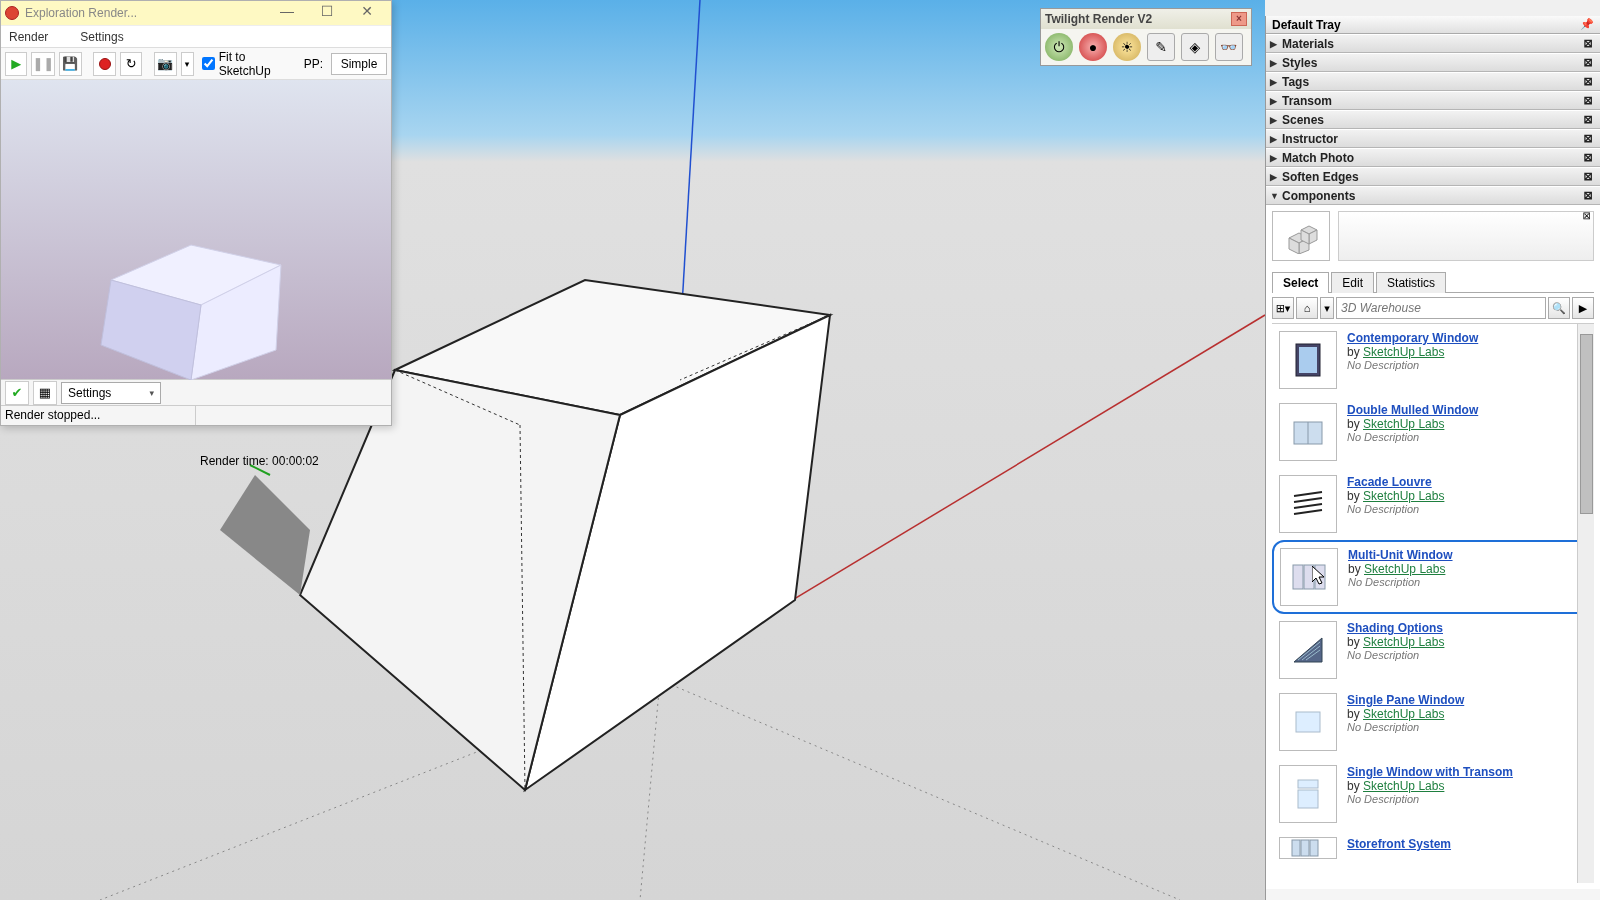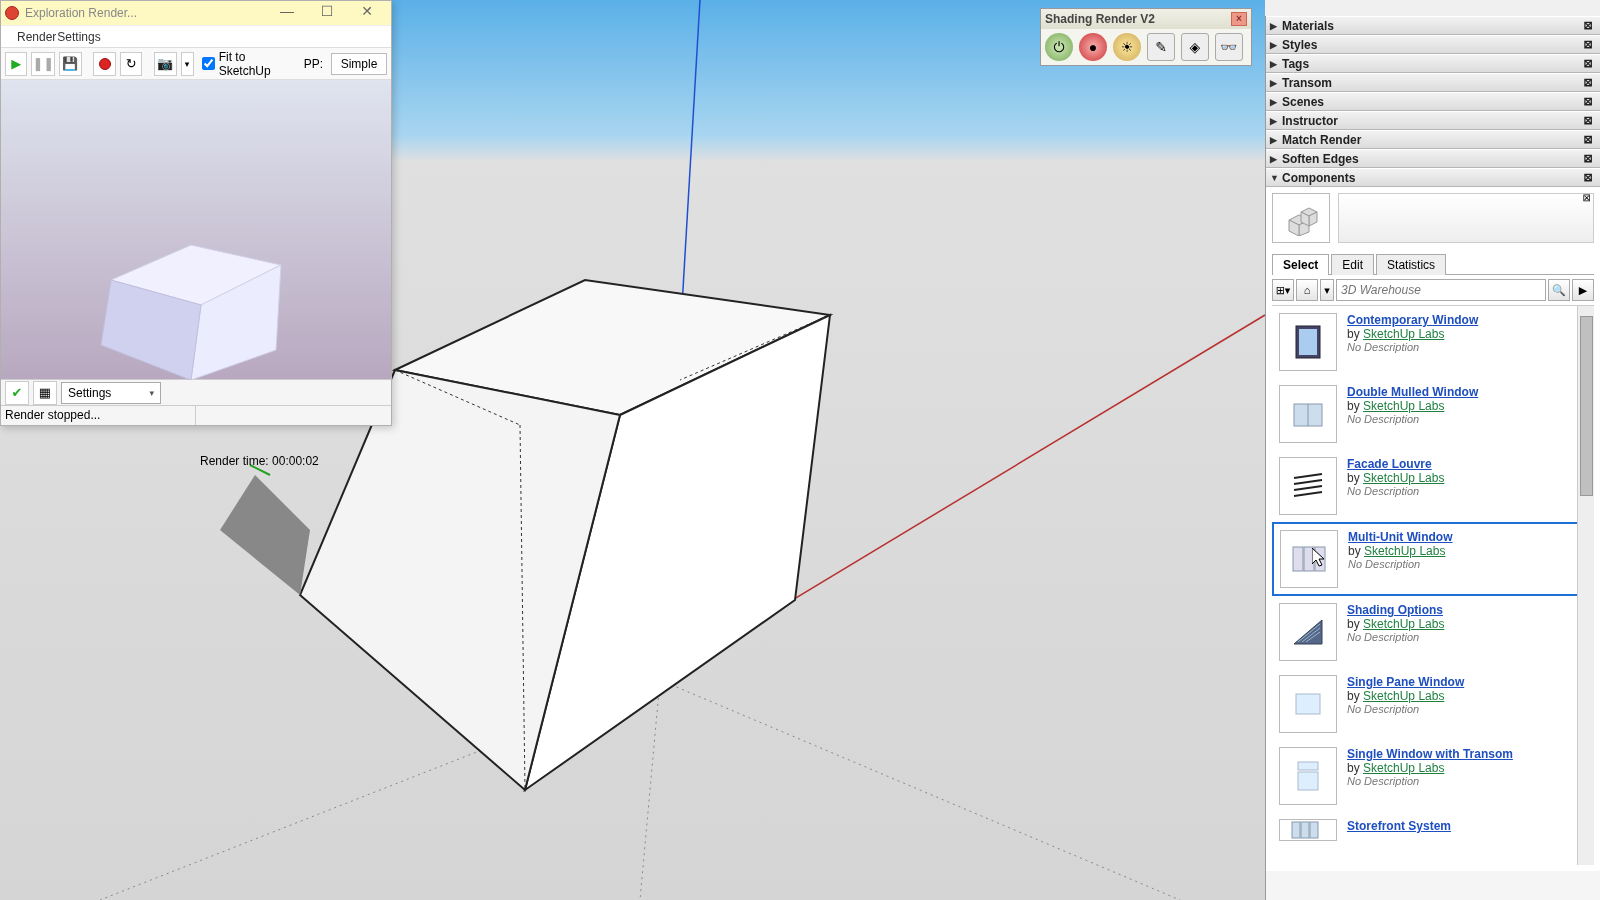--- a/index.html
+++ b/index.html
@@ -8,21 +8,21 @@
 
 .viewport { position: absolute; left: 0; top: 0; width: 1265px; height: 900px; background: linear-gradient(to bottom, #5ab0e8 0%, #a8d5f0 15%, #e0e0e0 18%, #d5d5d5 100%); }
 .viewport svg { position: absolute; left: 0; top: 0; }
 
 
 .explore-window { position: absolute; left: 0; top: 0; width: 392px; background: #fff; border: 1px solid #b0b0b0; box-shadow: 2px 2px 8px rgba(0,0,0,.2); }
 .ew-titlebar { height: 24px; display: flex; align-items: center; padding: 0 4px; background: #fef9c3; }
 .ew-icon { width: 14px; height: 14px; border-radius: 50%; background: #d43; border: 1px solid #a22; margin-right: 6px; }
 .ew-title { flex: 1; color: #888; font-size: 12px; }
 .ew-btn { width: 40px; height: 20px; text-align: center; color: #666; font-size: 14px; cursor: default; }
-.ew-menubar { height: 22px; display: flex; align-items: center; padding: 0 16px; gap: 1px; border-top: 1px solid #eee; }
+.ew-menubar { height: 22px; display: flex; align-items: center; padding: 0 8px; gap: 32px; border-top: 1px solid #eee; }
 .ew-menuitem { color: #333; font-size: 12px; }
 .ew-toolbar { height: 32px; display: flex; align-items: center; padding: 2px 4px; gap: 4px; border-top: 1px solid #ddd; background: #f9f9f9; }
 .tbtn { width: 24px; height: 24px; border: 1px solid #ccc; background: #fff; display: flex; align-items: center; justify-content: center; font-size: 13px; }
 .tbtn.play { color: #2a2; }
 .tbtn.stop { width: 24px; height: 24px; }
 .tbtn.stop span { display:block; width:12px; height:12px; border-radius:50%; background:#d22; border:1px solid #911;}
 .ew-toolbar .spacer { width: 4px; }
 .ew-check { display: flex; align-items: center; gap: 4px; font-size: 12px; margin-left: 4px;}
 .ew-pp { margin-left: 6px; font-size: 12px; }
 .ew-ppbox { width: 60px; height: 22px; border: 1px solid #bbb; background: #fff; margin-left: 4px; display:flex; align-items:center; justify-content:center; font-size:12px;}
@@ -155,34 +155,38 @@
     </div>
   </div>
   <div class="ew-status">
     <div class="left">Render stopped...</div>
     <div class="right">Render time: 00:00:02</div>
   </div>
 </div>
 
 <div class="tw-toolbar">
   <div class="tw-title">
-    <span>Shading Render V2</span>
+    <span>Twilight Render V2</span>
     <div class="c">×</div>
   </div>
   <div class="tw-icons">
     <div class="tw-i g">⏻</div>
     <div class="tw-i r">●</div>
     <div class="tw-i y">☀</div>
     <div class="tw-i p">✎</div>
     <div class="tw-i p">◈</div>
     <div class="tw-i p">👓</div>
   </div>
 </div>
 
 <div class="tray">
+  <div class="tray-head">
+    <span>Default Tray</span>
+    <span class="pin">📌</span>
+  </div>
   <div class="panel-head">
       <span class="arrow">▶</span>
       <span>Materials</span>
       <span class="x">⊠</span>
     </div>
   <div class="panel-head">
       <span class="arrow">▶</span>
       <span>Styles</span>
       <span class="x">⊠</span>
     </div>
@@ -201,21 +205,21 @@
       <span>Scenes</span>
       <span class="x">⊠</span>
     </div>
   <div class="panel-head">
       <span class="arrow">▶</span>
       <span>Instructor</span>
       <span class="x">⊠</span>
     </div>
   <div class="panel-head">
       <span class="arrow">▶</span>
-      <span>Match Render</span>
+      <span>Match Photo</span>
       <span class="x">⊠</span>
     </div>
   <div class="panel-head">
       <span class="arrow">▶</span>
       <span>Soften Edges</span>
       <span class="x">⊠</span>
     </div>
   <div class="panel-head">
       <span class="arrow">▼</span>
       <span>Components</span>
@@ -294,21 +298,21 @@
               </g>
             </svg>
           </div>
         <div class="rinfo">
           <div class="rtitle">Facade Louvre</div>
           <div class="rby"><span>by </span><a>SketchUp Labs</a></div>
           <div class="rdesc">No Description</div>
         </div>
       </div>
 
-      <div class="result sel" style="position:relative;">
+      <div class="result sel" style="position:relative;border-radius:12px;">
         <div class="rthumb">
             <svg width="40" height="40">
               <g fill="#dde" stroke="#89a">
                 <rect x="4" y="8" width="10" height="24"></rect>
                 <rect x="15" y="8" width="10" height="24"></rect>
                 <rect x="26" y="8" width="10" height="24"></rect>
               </g>
             </svg>
           </div>
         <div class="rinfo">

